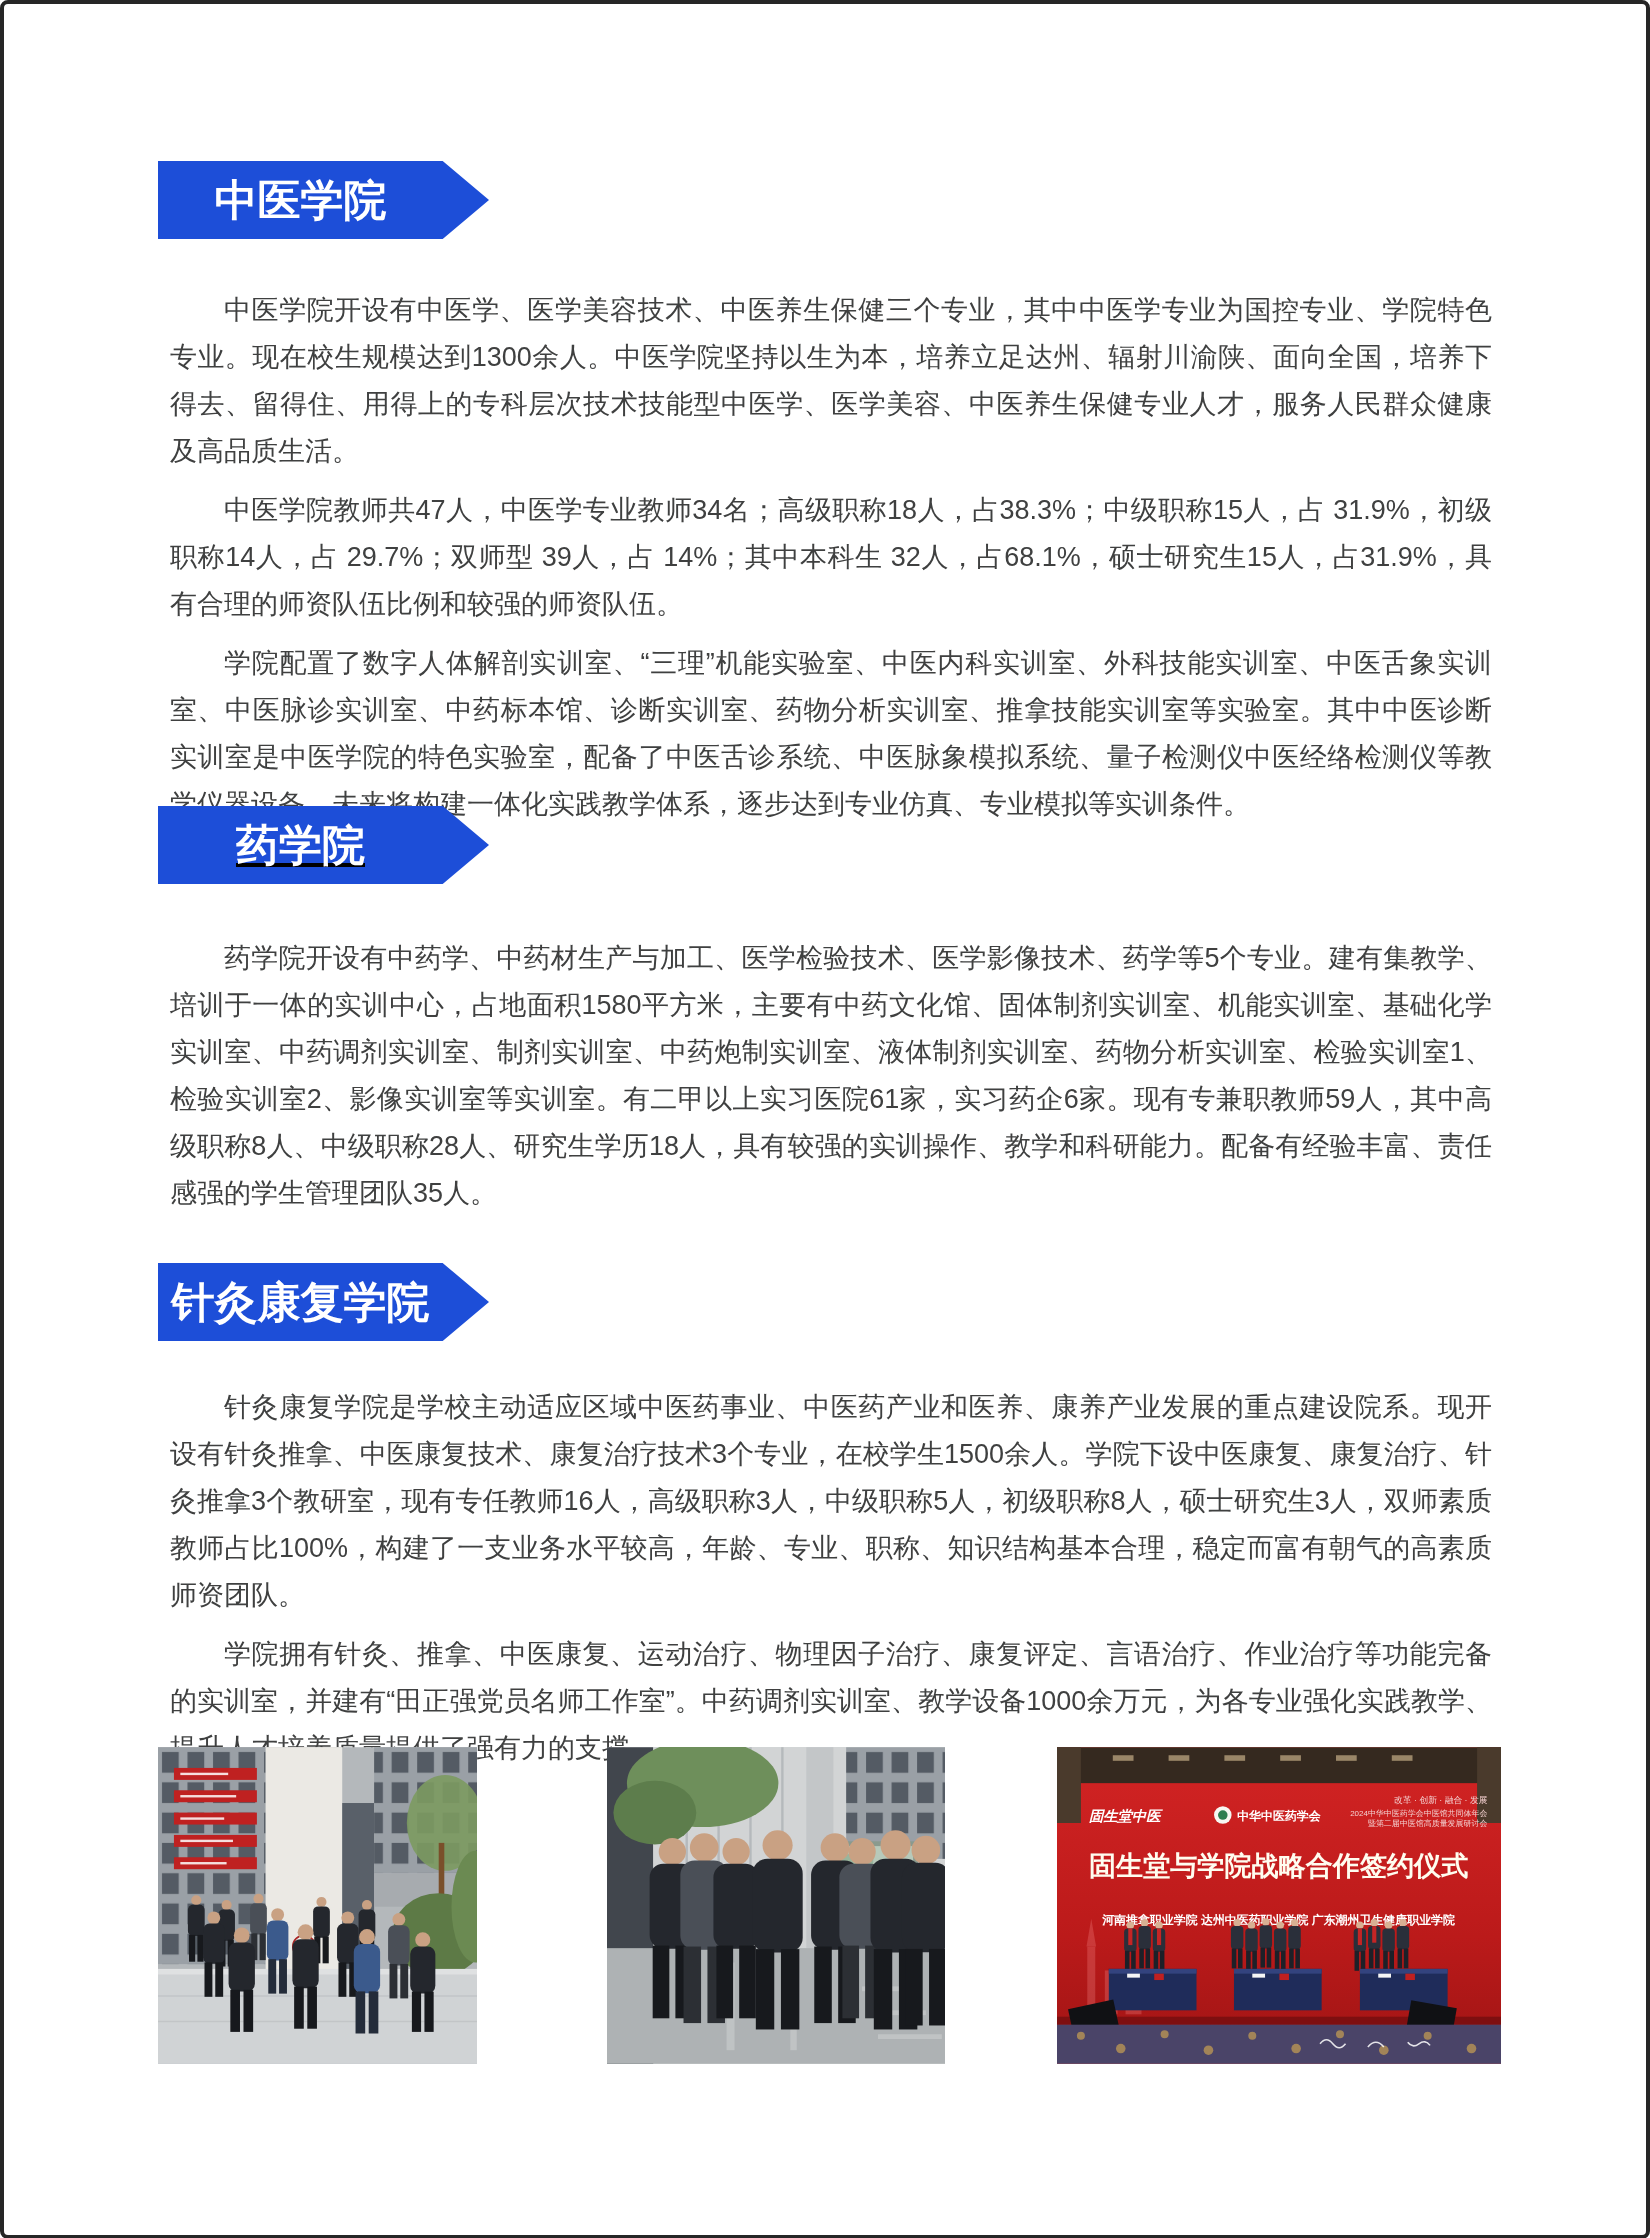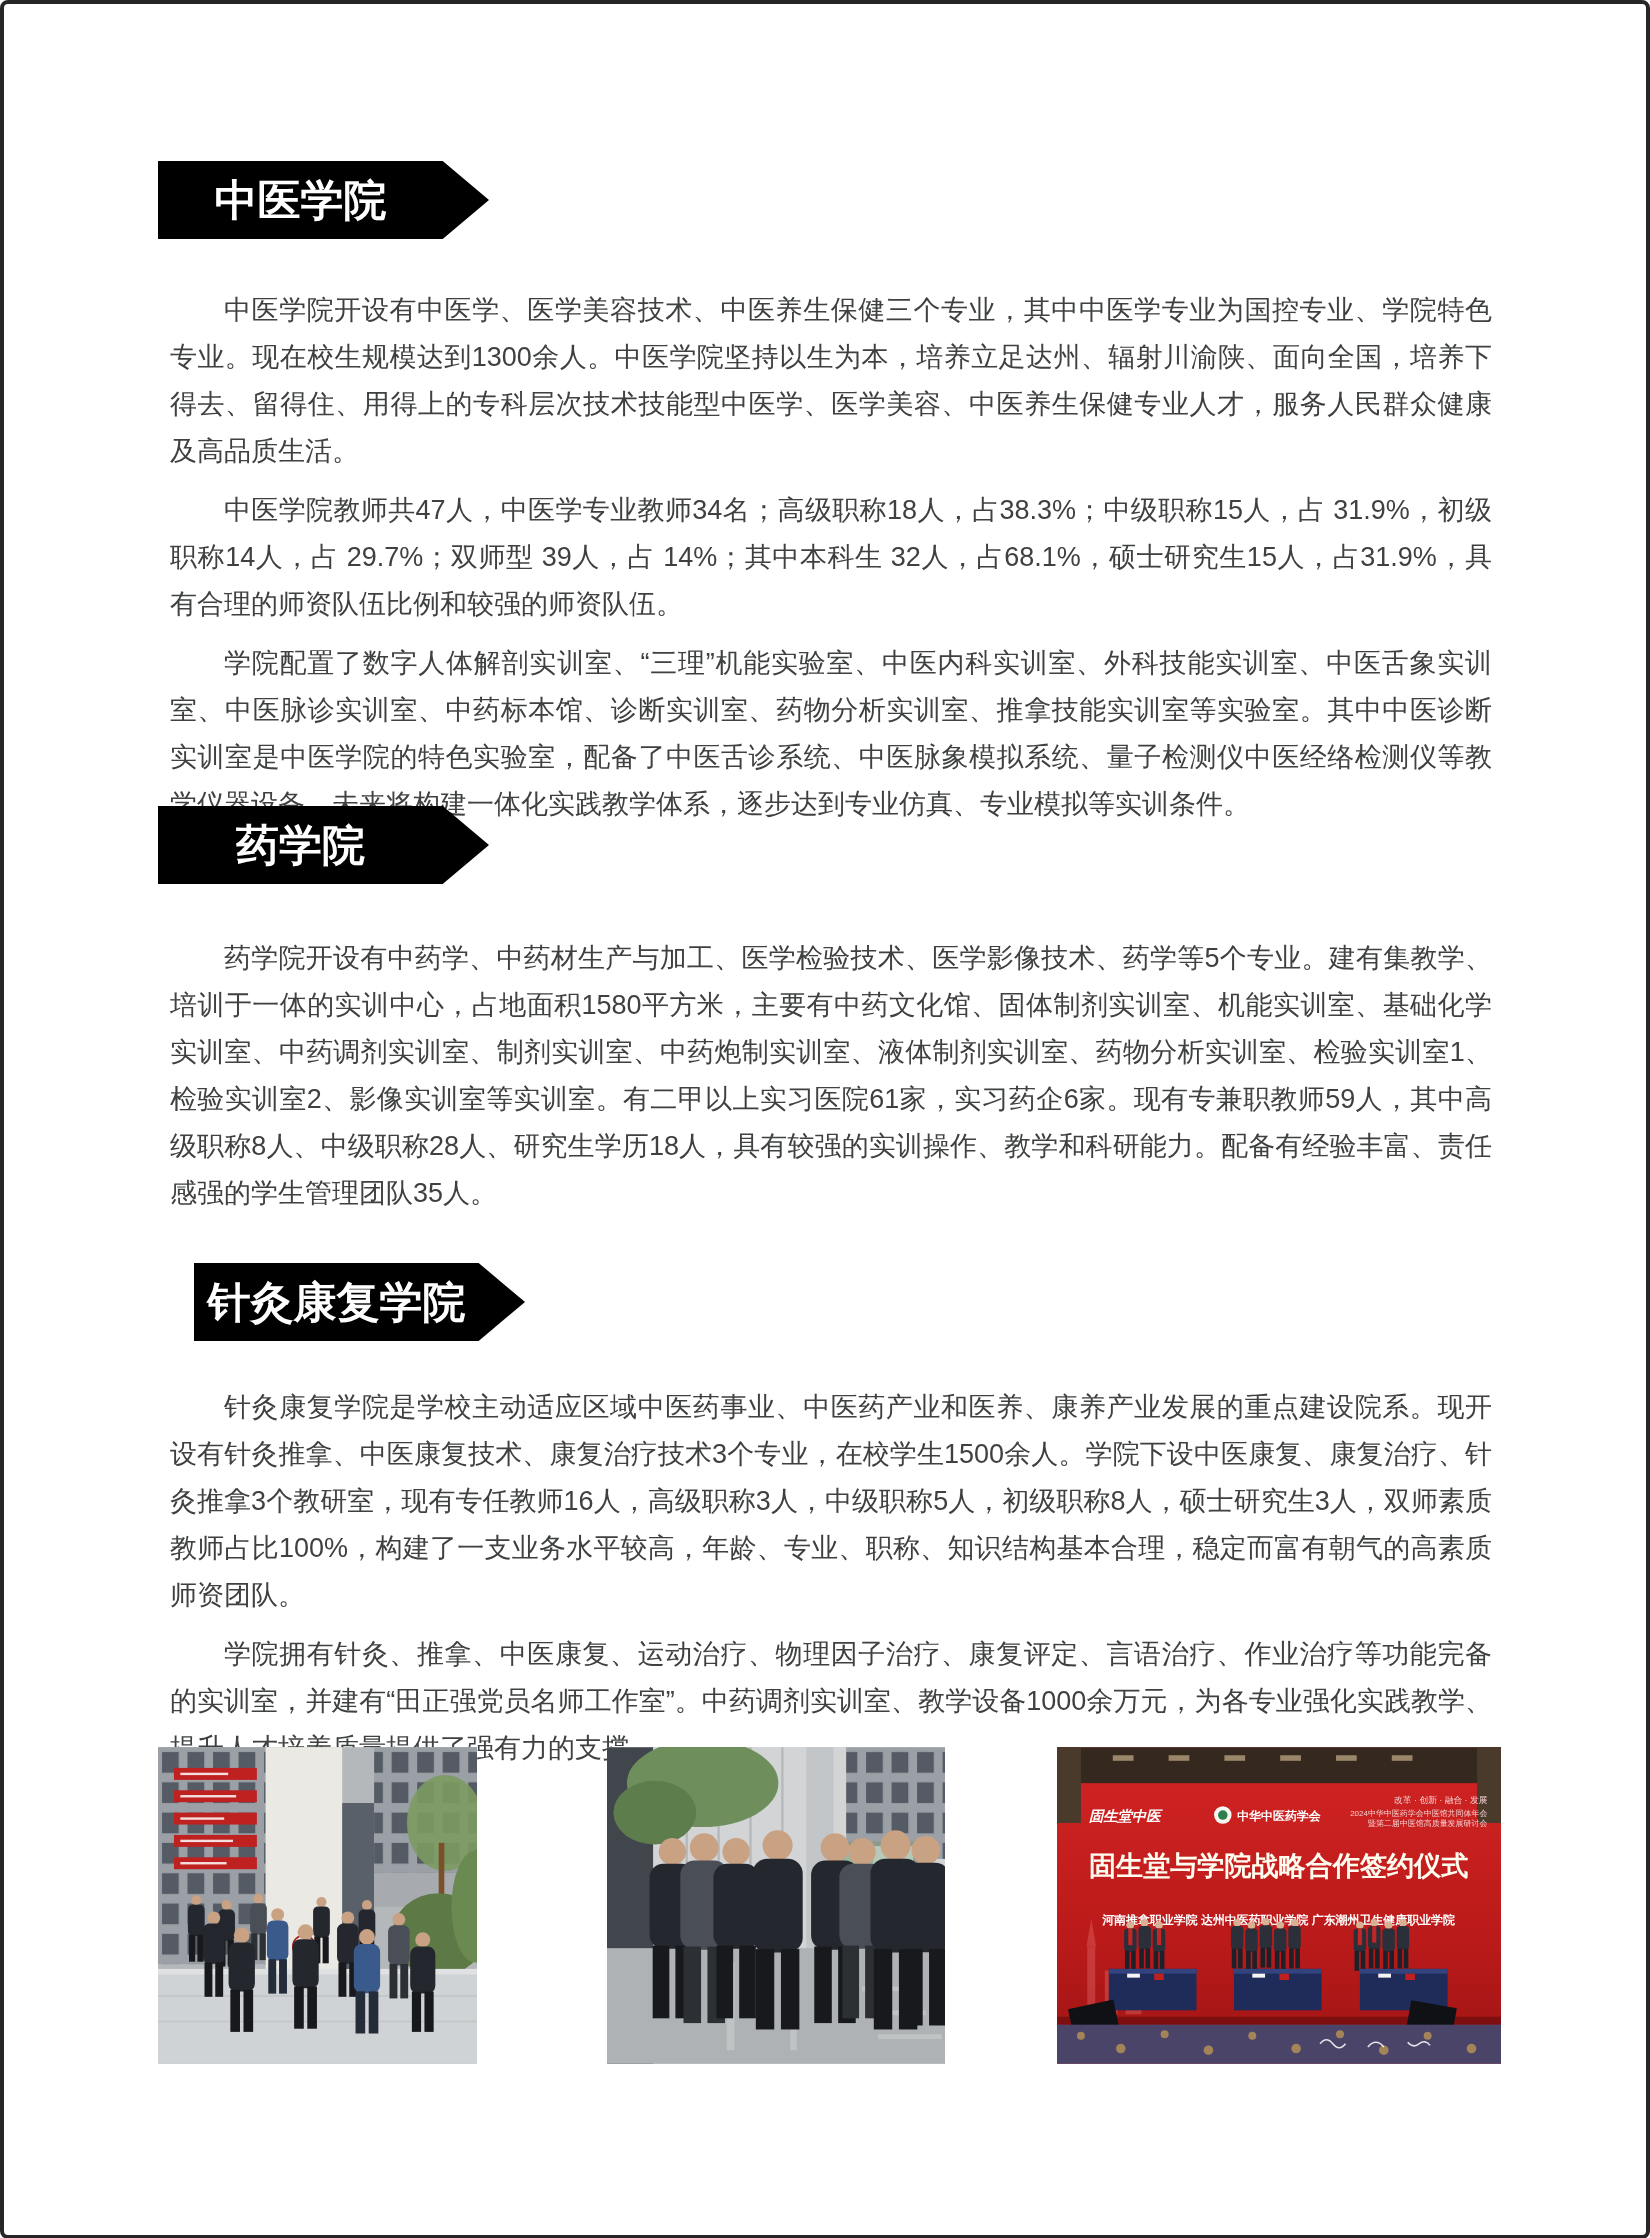--- a/index.html
+++ b/index.html
@@ -8,21 +8,21 @@
     width:1650px;height:2239px;
     background:#ffffff;
     border:4.8px solid #262626;
     border-radius:8px;
     box-sizing:border-box;
     overflow:hidden;
     font-family:"Liberation Sans","DejaVu Sans",sans-serif;
   }
   .banner{
     position:absolute;left:154px;width:331px;height:78px;
-    background:#000000;
+    background:#1d4ed8;
     clip-path:polygon(0 0,86% 0,100% 50%,86% 100%,0 100%);
   }
   .banner .banner-label{
     display:block;width:285px;height:78px;line-height:78px;
     text-align:center;color:#ffffff;font-size:43px;font-weight:700;
   }
   .textblock{
     position:absolute;left:154px;width:1346px;
     font-size:27px;line-height:47px;color:#3f4040;
     text-align:justify;
@@ -47,21 +47,21 @@
   </div>
 
   <div class="banner" style="top:802px;text-decoration:underline;">
     <span class="banner-label">药学院</span>
   </div>
 
   <div class="textblock" style="top:919px;">
     <p>药学院开设有中药学、中药材生产与加工、医学检验技术、医学影像技术、药学等5个专业。建有集教学、培训于一体的实训中心，占地面积1580平方米，主要有中药文化馆、固体制剂实训室、机能实训室、基础化学实训室、中药调剂实训室、制剂实训室、中药炮制实训室、液体制剂实训室、药物分析实训室、检验实训室1、检验实训室2、影像实训室等实训室。有二甲以上实习医院61家，实习药企6家。现有专兼职教师59人，其中高级职称8人、中级职称28人、研究生学历18人，具有较强的实训操作、教学和科研能力。配备有经验丰富、责任感强的学生管理团队35人。</p>
   </div>
 
-  <div class="banner" style="top:1259px;margin-left:36px;">
+  <div class="banner" style="top:1259px;">
     <span class="banner-label">针灸康复学院</span>
   </div>
 
   <div class="textblock" style="top:1368px;">
     <p>针灸康复学院是学校主动适应区域中医药事业、中医药产业和医养、康养产业发展的重点建设院系。现开设有针灸推拿、中医康复技术、康复治疗技术3个专业，在校学生1500余人。学院下设中医康复、康复治疗、针灸推拿3个教研室，现有专任教师16人，高级职称3人，中级职称5人，初级职称8人，硕士研究生3人，双师素质教师占比100%，构建了一支业务水平较高，年龄、专业、职称、知识结构基本合理，稳定而富有朝气的高素质师资团队。</p>
     <p>学院拥有针灸、推拿、中医康复、运动治疗、物理因子治疗、康复评定、言语治疗、作业治疗等功能完备的实训室，并建有“田正强党员名师工作室”。中药调剂实训室、教学设备1000余万元，为各专业强化实践教学、提升人才培养质量提供了强有力的支撑。</p>
   </div>
 
   <div class="photo" style="left:154px;width:319px;">
     <svg width="319" height="317" viewBox="0 0 400 397">

